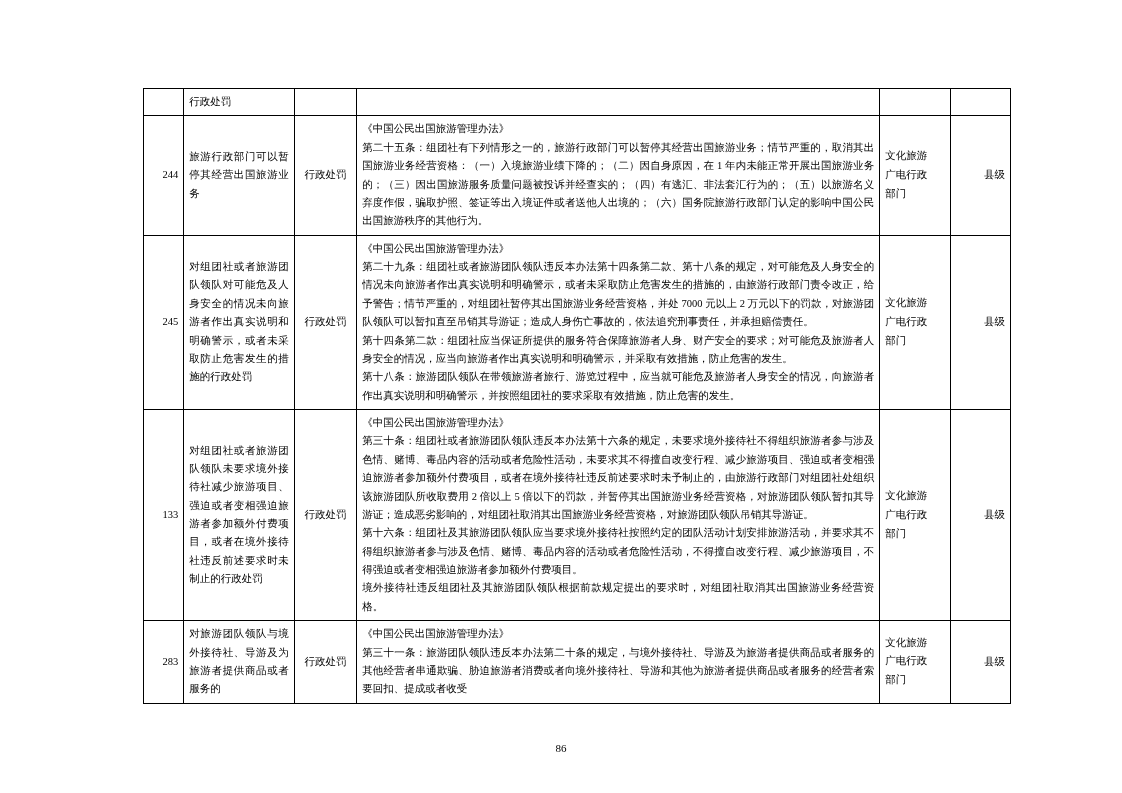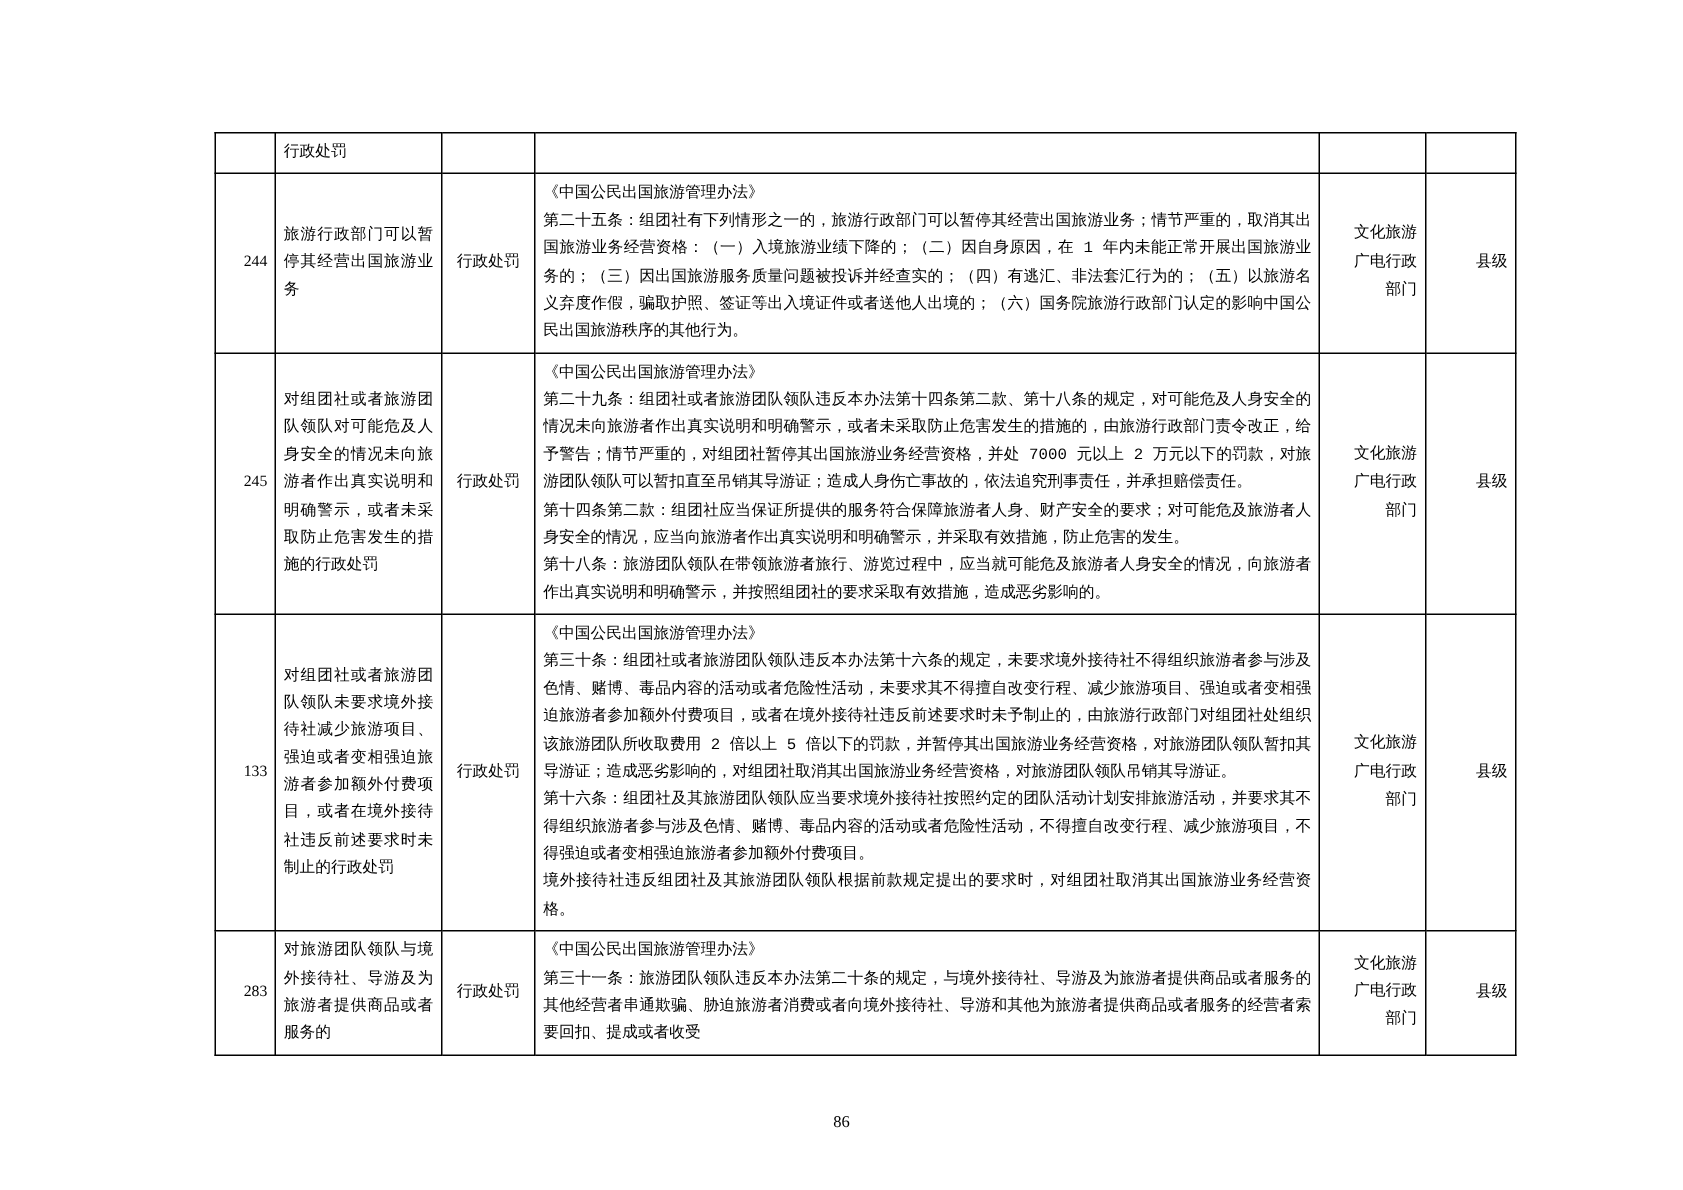--- a/index.html
+++ b/index.html
@@ -35,28 +35,27 @@
     vertical-align: middle;
     padding: 4px 5px;
     font-size: 10.5px;
     line-height: 1.75;
     font-family: "Liberation Serif", "DejaVu Serif", serif;
   }
   .col-num   { width: 40px;  text-align: right; }
   .col-item  { width: 110px; text-align: left; }
   .col-type  { width: 62px;  text-align: center; }
   .col-basis { width: 520px; text-align: left; }
-  .col-dept  { width: 70px;  text-align: right; }
+  .col-dept  { width: 70px;  text-align: left; }
   .col-level { width: 60px;  text-align: right; }
 
   .basis-cell p {
     margin: 0;
     text-align: justify;
     text-justify: inter-ideograph;
-    font-family: Liberation Mono, monospace;
   }
   .item-cell p {
     margin: 0;
     text-align: justify;
     text-justify: inter-ideograph;
   }
   .dept-cell p {
     margin: 0;
     line-height: 1.8;
   }
@@ -118,21 +117,21 @@
       <tr>
         <td class="col-num">245</td>
         <td class="col-item item-cell">
           <p>对组团社或者旅游团队领队对可能危及人身安全的情况未向旅游者作出真实说明和明确警示，或者未采取防止危害发生的措施的行政处罚</p>
         </td>
         <td class="col-type">行政处罚</td>
         <td class="col-basis basis-cell">
           <p>《中国公民出国旅游管理办法》</p>
           <p>第二十九条：组团社或者旅游团队领队违反本办法第十四条第二款、第十八条的规定，对可能危及人身安全的情况未向旅游者作出真实说明和明确警示，或者未采取防止危害发生的措施的，由旅游行政部门责令改正，给予警告；情节严重的，对组团社暂停其出国旅游业务经营资格，并处 7000 元以上 2 万元以下的罚款，对旅游团队领队可以暂扣直至吊销其导游证；造成人身伤亡事故的，依法追究刑事责任，并承担赔偿责任。</p>
           <p>第十四条第二款：组团社应当保证所提供的服务符合保障旅游者人身、财产安全的要求；对可能危及旅游者人身安全的情况，应当向旅游者作出真实说明和明确警示，并采取有效措施，防止危害的发生。</p>
-          <p>第十八条：旅游团队领队在带领旅游者旅行、游览过程中，应当就可能危及旅游者人身安全的情况，向旅游者作出真实说明和明确警示，并按照组团社的要求采取有效措施，造成恶劣影响的。</p>
+          <p>第十八条：旅游团队领队在带领旅游者旅行、游览过程中，应当就可能危及旅游者人身安全的情况，向旅游者作出真实说明和明确警示，并按照组团社的要求采取有效措施，防止危害的发生。</p>
         </td>
         <td class="col-dept dept-cell">
           <p>文化旅游</p>
           <p>广电行政</p>
           <p>部门</p>
         </td>
         <td class="col-level">县级</td>
       </tr>
 
       <tr>

